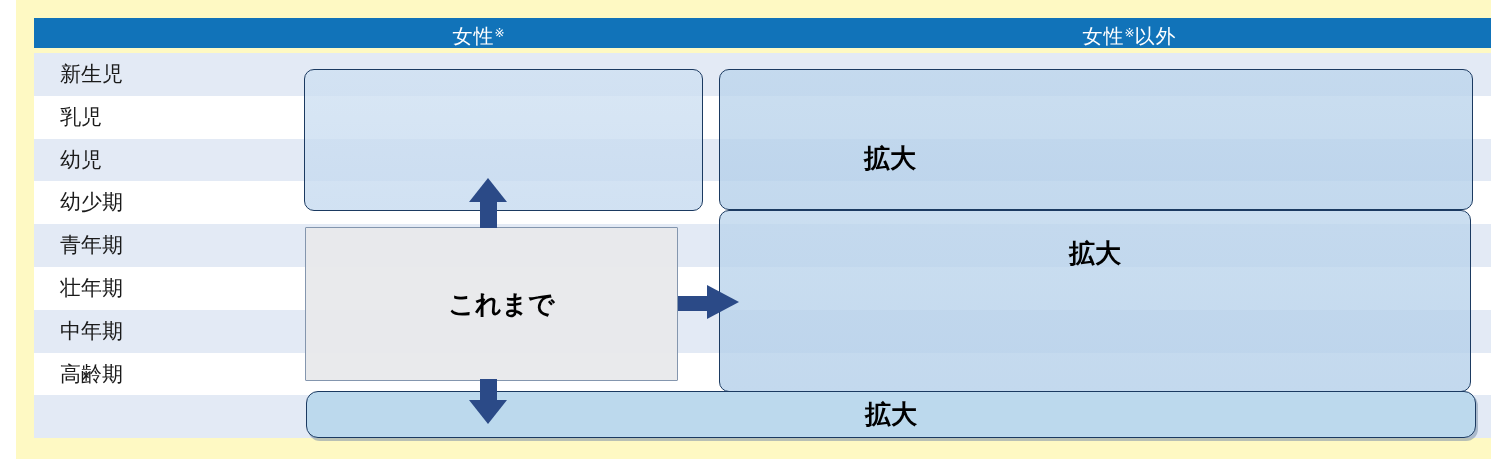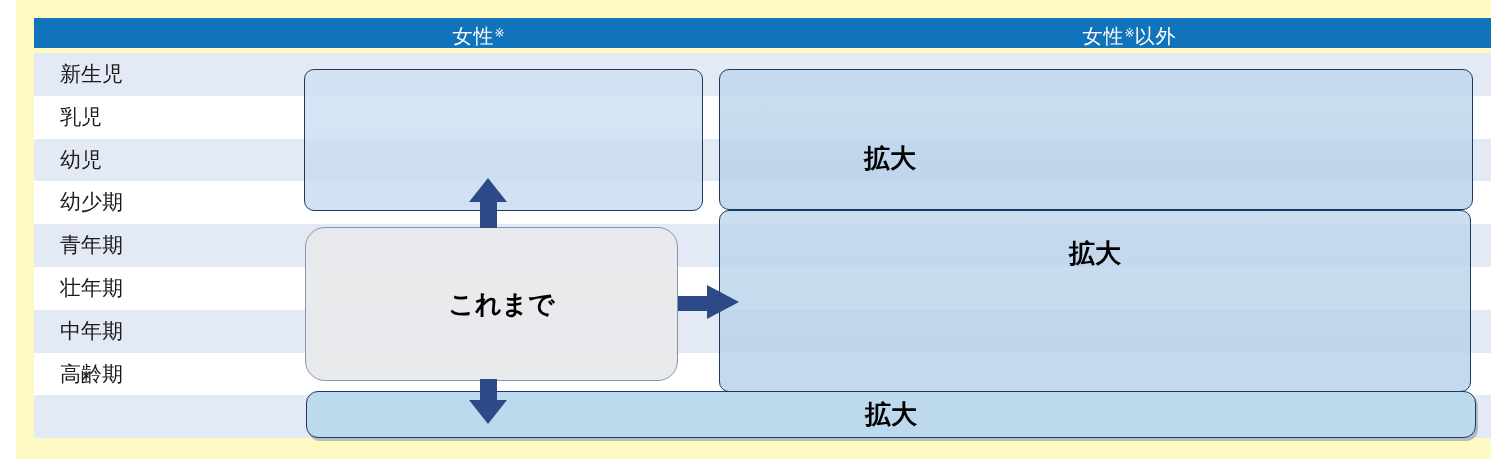--- a/index.html
+++ b/index.html
@@ -24,21 +24,21 @@
   .obox{position:absolute;border:1.5px solid #1b3a61;border-radius:10px;box-sizing:border-box;}
   .box-a{left:288px;top:69px;width:399px;height:142px;
     background:linear-gradient(rgba(206,224,242,0.78),rgba(196,217,239,0.78));}
   .box-b{left:703px;top:69px;width:754px;height:141px;
     background:linear-gradient(rgba(188,213,236,0.78),rgba(178,206,233,0.78));}
   .box-c{left:703px;top:210px;width:752px;height:182px;
     background:linear-gradient(rgba(188,213,236,0.78),rgba(178,206,233,0.78));}
   .box-d{left:290px;top:391px;width:1170px;height:47px;background:#bcd9ed;border-radius:12px;
     box-shadow:2px 3px 0 rgba(125,145,170,0.55);display:flex;align-items:center;justify-content:center;}
   .box-gray{left:289px;top:227px;width:373px;height:154px;background:rgba(232,233,235,0.94);
-    border:1.5px solid #8496ae;border-radius:20px;display:flex;align-items:center;justify-content:center;}
+    border:1.5px solid #8496ae;border-radius:1px;display:flex;align-items:center;justify-content:center;}
   .big-label{font-size:26px;font-weight:bold;color:#000;white-space:nowrap;}
   .box-b .big-label{position:absolute;left:125px;top:68px;width:90px;height:40px;line-height:40px;text-align:center;}
   .box-c{display:flex;justify-content:center;align-items:flex-start;}
   .box-c .big-label{margin-top:22px;height:40px;line-height:40px;}
   .box-gray .big-label{transform:translateX(10px);}
   
   .arrow{position:absolute;}
   .arrow .shaft{position:absolute;background:#2b4a87;}
   .arrow .tri{position:absolute;width:0;height:0;}
   .arrow-up{left:453px;top:178px;width:39px;height:52px;}

